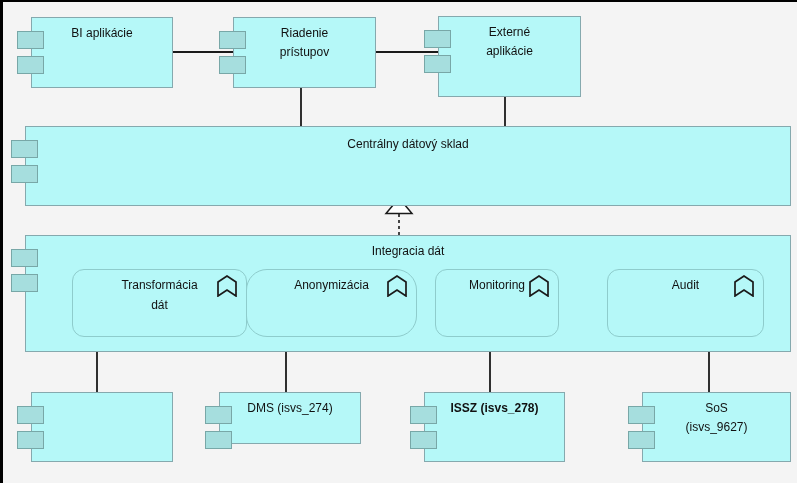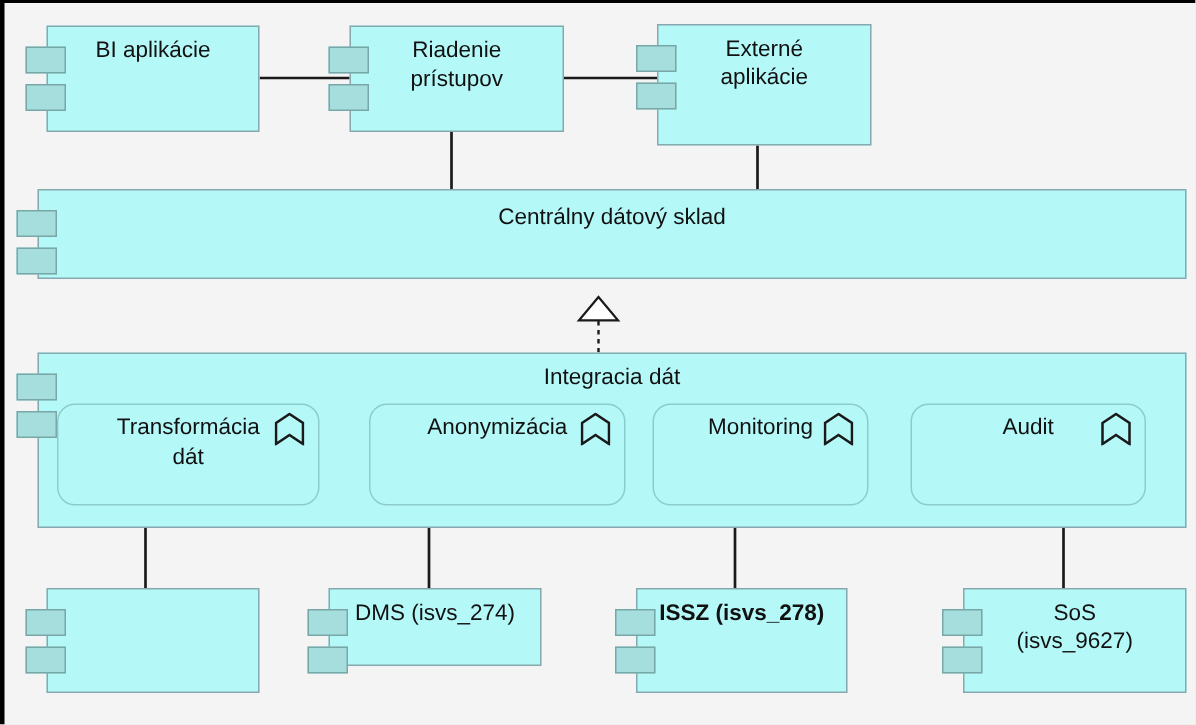--- a/index.html
+++ b/index.html
@@ -6,21 +6,21 @@
   .canvas{
     position:relative;
     width:797px;height:483px;
     box-sizing:border-box;
     background:var(--background,#f4f4f4);
     border-top:2px solid #000;
     border-left:3px solid #000;
     overflow:hidden;
     font-family:"Liberation Sans","DejaVu Sans",sans-serif;
     color:var(--text,#111);
-    font-size:15px;
+    font-size:12px;
   }
   .wires{position:absolute;left:0;top:0;width:797px;height:483px;}
   .wire{stroke:var(--connector,#1a1a1a);stroke-width:1.8;}
   .wire-dashed{stroke:var(--connector,#1a1a1a);stroke-width:1.6;stroke-dasharray:3 3;fill:none;}
   .tri{fill:#ffffff;stroke:var(--connector,#1a1a1a);stroke-width:1.5;}
   .node{
     position:absolute;box-sizing:border-box;
     background:var(--node-fill,#b5f8f8);
     border:1.5px solid var(--node-border,#85a9ae);
   }
@@ -44,30 +44,30 @@
   .fn .fn-label{
     position:absolute;left:6px;right:6px;top:5px;
     text-align:center;white-space:pre-line;line-height:20px;
   }
   .fn-icon{position:absolute;right:9px;top:5px;width:20px;height:22px;}
   .fn-icon polygon{fill:none;stroke:var(--connector,#1a1a1a);stroke-width:1.7;}
 
   #node-bi{left:28px;top:15px;width:142px;height:71px;}
   #node-riadenie{left:230px;top:15px;width:143px;height:71px;}
   #node-externe{left:435px;top:14px;width:143px;height:81px;}
-  #node-sklad{left:22px;top:124px;width:766px;height:60px;}
+  #node-sklad{left:22px;top:124px;width:766px;height:80px;}
   #node-sklad .label{top:8px;}
   #node-integracia{left:22px;top:233px;width:766px;height:117px;}
   #node-rsd{left:28px;top:390px;width:142px;height:70px;}
   #node-dms{left:216px;top:390px;width:142px;height:52px;}
   #node-issz{left:421px;top:390px;width:141px;height:70px;font-weight:bold;}
   #node-sos{left:639px;top:390px;width:149px;height:70px;}
-  #fn-transformacia{left:35px;top:267px;width:175px;height:68px;}
-  #fn-anonymizacia{left:243px;top:267px;width:171px;height:68px;}
-  #fn-monitoring{left:432px;top:267px;width:144px;height:68px;}
+  #fn-transformacia{left:69px;top:267px;width:175px;height:68px;}
+  #fn-anonymizacia{left:243px;top:267px;width:171px;height:68px;border-radius:21px;}
+  #fn-monitoring{left:432px;top:267px;width:124px;height:68px;}
   #fn-audit{left:604px;top:267px;width:157px;height:68px;}
 </style>
 </head>
 <body>
 
 <div class="canvas">
 
   <svg class="wires" viewBox="0 0 797 483" aria-hidden="true">
     <line class="wire" x1="170" y1="50" x2="231" y2="50"></line>
     <line class="wire" x1="373" y1="50" x2="436" y2="50"></line>

